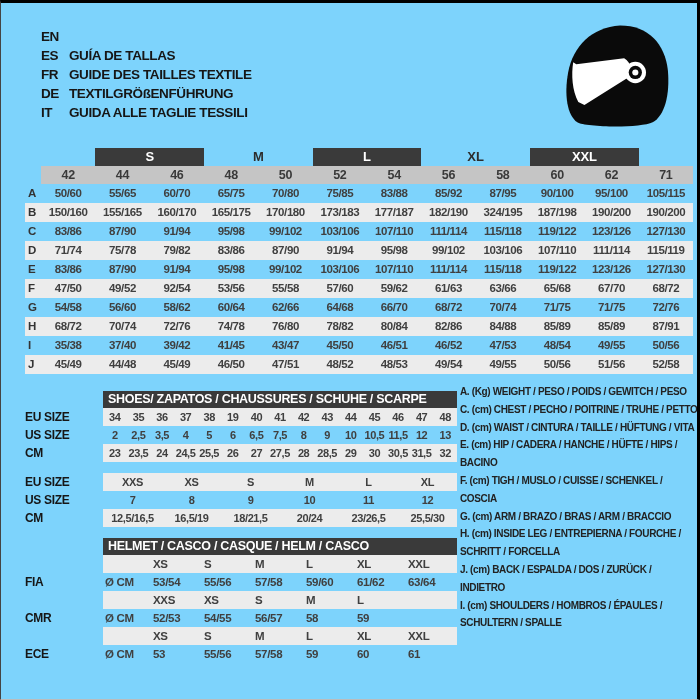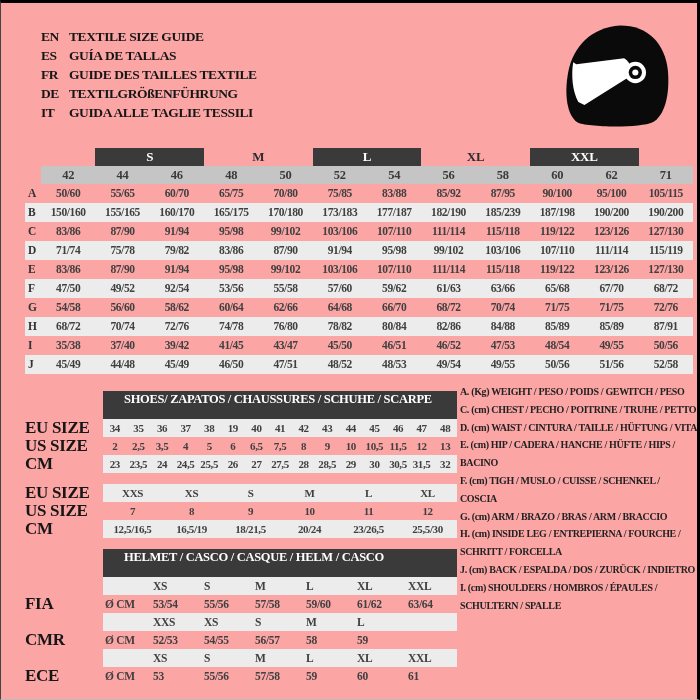--- a/index.html
+++ b/index.html
@@ -1,19 +1,19 @@
 <!DOCTYPE html>
 <html><head>
 <meta charset="utf-8">
 <style>
   html,body{margin:0;padding:0;background:#fff;}
   .container{
-    position:relative;width:700px;height:700px;box-sizing:border-box;background:#fca5a5;
+    position:relative;width:700px;height:700px;box-sizing:border-box;background:#7dd3fc;
     border-top:3px solid #000;border-right:3px solid #000;border-left:1px solid #444;border-bottom:1px solid #bbb;
-    font-family:Liberation Serif, serif;color:#1a1a1a;overflow:hidden;
+    font-family:Liberation Sans, sans-serif;color:#1a1a1a;overflow:hidden;
   }
   
   .lang-block{position:absolute;top:24px;left:40px;}
   .lang-row{display:flex;font-weight:bold;font-size:13.5px;line-height:19px;letter-spacing:-0.4px;color:#161616;}
   .lang-code{width:28px;flex:0 0 28px;}
   
   .helmet-svg{position:absolute;top:18px;right:24px;width:112px;height:108px;}
   
   .size-table{position:absolute;top:145px;left:24px;width:668px;}
   .st-row{display:grid;grid-template-columns:16px repeat(12,1fr);}
@@ -23,42 +23,41 @@
   .st-cols{height:18px;}
   .col-num{background:#c5c5c5;text-align:center;font-weight:bold;font-size:12.5px;line-height:18px;color:#3a3a3a;letter-spacing:-0.3px;}
   .st-letter{font-weight:bold;font-size:11.5px;line-height:19px;color:#333;padding-left:3px;}
   .st-data{height:19px;}
   .st-data.shaded{background:#ececec;}
   .cell{text-align:center;font-weight:bold;font-size:11.5px;line-height:19px;color:#404040;letter-spacing:-0.4px;white-space:nowrap;}
   
   .lower-left{position:absolute;top:388px;left:24px;width:432px;}
   .sub-table{margin-bottom:11px;}
   .sub-table.last{margin-bottom:12px;}
-  .sub-title{margin-left:78px;background:#3a3a3a;color:#fff;font-weight:bold;font-size:12.5px;height:28px;line-height:17px;padding-left:21px;letter-spacing:-0.3px;white-space:nowrap;}
+  .sub-title{margin-left:78px;background:#3a3a3a;color:#fff;font-weight:bold;font-size:12.5px;height:17px;line-height:17px;padding-left:5px;letter-spacing:-0.3px;white-space:nowrap;}
   .sub-row{display:grid;height:18px;line-height:18px;}
   .shoes-grid{grid-template-columns:78px repeat(15,1fr);}
   .gloves-grid{grid-template-columns:78px repeat(6,1fr);}
   .helmet-grid{grid-template-columns:78px 48px repeat(6,1fr);}
-  .row-label{font-weight:bold;font-size:17px;color:#161616;letter-spacing:-0.3px;}
+  .row-label{font-weight:bold;font-size:12px;color:#161616;letter-spacing:-0.3px;}
   .v{text-align:center;font-weight:bold;font-size:11px;color:#404040;letter-spacing:-0.4px;white-space:nowrap;}
   .hv{text-align:left;padding-left:2px;font-weight:bold;font-size:11.5px;color:#404040;letter-spacing:-0.3px;white-space:nowrap;}
   .sh{background:#ececec;}
   
   .legend{position:absolute;top:380px;left:459px;width:238px;}
   .legend-item{font-weight:bold;font-size:10px;line-height:17.8px;letter-spacing:-0.35px;color:#222;}
 </style>
 </head>
 <body>
 
 <div class="container">
 
   <div class="lang-block" id="lang-block">
       <div class="lang-row">
         <div class="lang-code">EN</div>
-        <div class="lang-label">TEXTILE SIZE GUIDE</div>
       </div>
       <div class="lang-row">
         <div class="lang-code">ES</div>
         <div class="lang-label">GUÍA DE TALLAS</div>
       </div>
       <div class="lang-row">
         <div class="lang-code">FR</div>
         <div class="lang-label">GUIDE DES TAILLES TEXTILE</div>
       </div>
       <div class="lang-row">
@@ -121,21 +120,21 @@
         <div class="st-row st-data shaded">
           <div class="st-letter">B</div>
           <div class="cell">150/160</div>
           <div class="cell">155/165</div>
           <div class="cell">160/170</div>
           <div class="cell">165/175</div>
           <div class="cell">170/180</div>
           <div class="cell">173/183</div>
           <div class="cell">177/187</div>
           <div class="cell">182/190</div>
-          <div class="cell">185/239</div>
+          <div class="cell">324/195</div>
           <div class="cell">187/198</div>
           <div class="cell">190/200</div>
           <div class="cell">190/200</div>
         </div>
         <div class="st-row st-data">
           <div class="st-letter">C</div>
           <div class="cell">83/86</div>
           <div class="cell">87/90</div>
           <div class="cell">91/94</div>
           <div class="cell">95/98</div>

